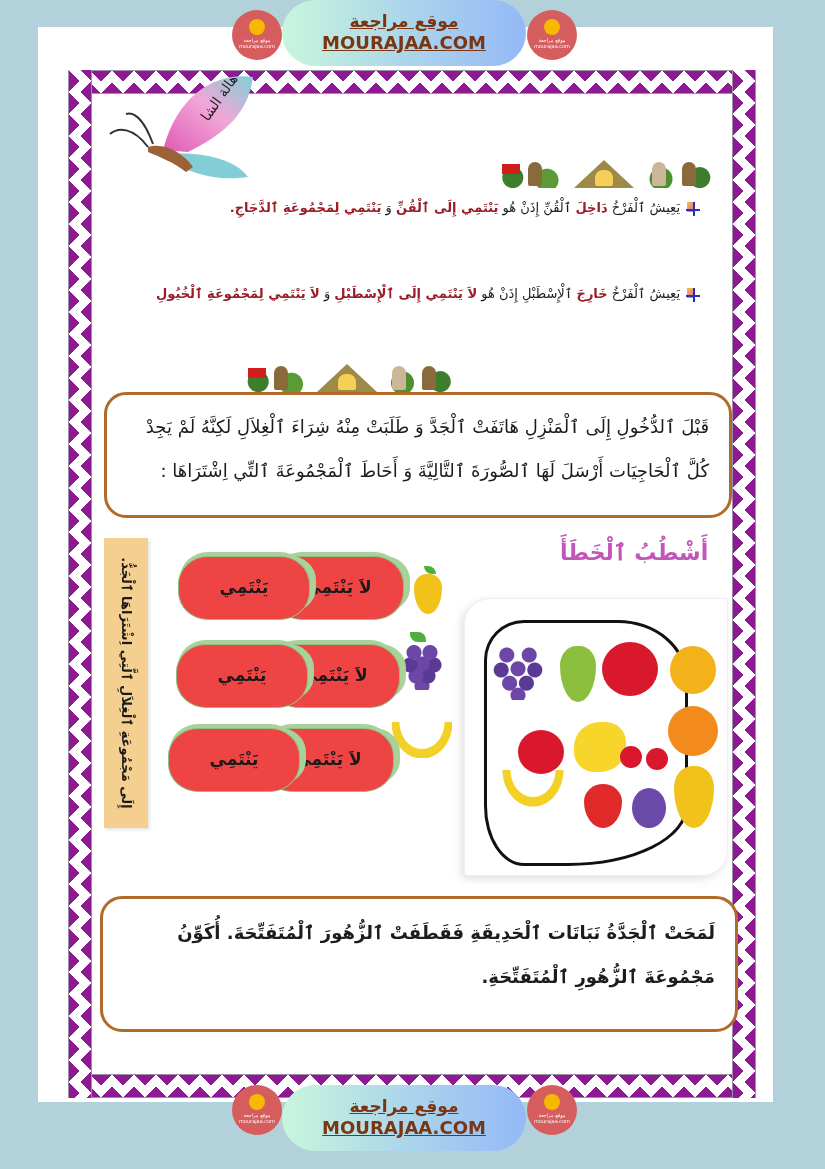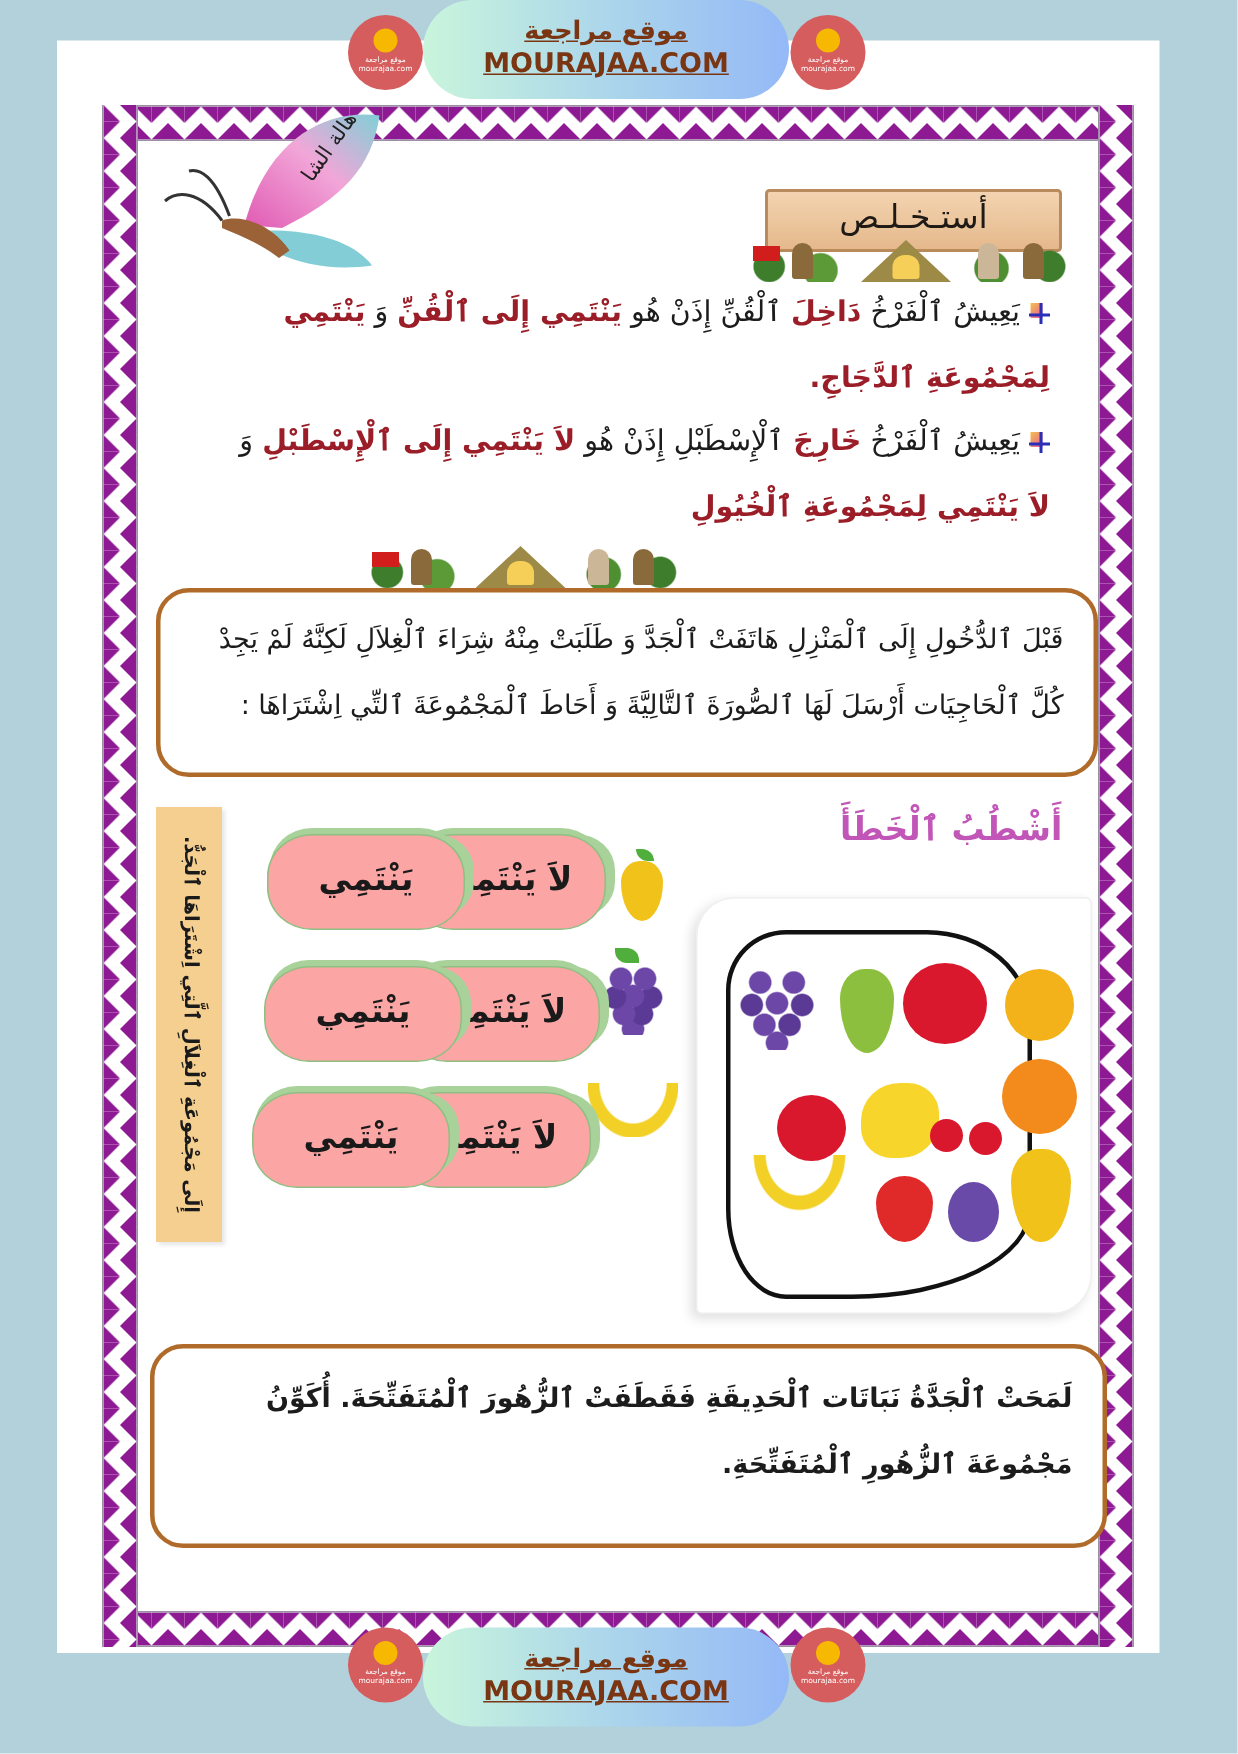--- a/index.html
+++ b/index.html
@@ -85,21 +85,21 @@
     position:absolute; left:50%; bottom:2px; margin-left:-9px; width:18px; height:16px;
     background:#f5cf58; border-radius:8px 8px 2px 2px;
   }
   .sign .flag { position:absolute; left:12px; bottom:14px; width:18px; height:10px; background:#d21d1d; }
   .sign .kid {
     position:absolute; bottom:2px; width:14px; height:24px; border-radius:7px 7px 2px 2px;
     background:#8a6a3a;
   }
 
   .rtl { direction:rtl; unicode-bidi:embed; }
-  .para { position:absolute; font-size:19px; color:#1c1c1c; line-height:44px; }
+  .para { position:absolute; font-size:13px; color:#1c1c1c; line-height:44px; }
   .red { color:#9a1d27; font-weight:bold; }
   .bullet {
     display:inline-block; width:14px; height:14px; position:relative; vertical-align:middle;
     margin-left:6px;
   }
   .bullet::before { content:""; position:absolute; left:1px; top:0; width:8px; height:10px;
     background:linear-gradient(135deg,#f4c14a,#e85a9d); }
   .bullet::after { content:""; position:absolute; left:0; top:7px; width:14px; height:2px; background:#2a2fb8; }
   .bullet .vbar { position:absolute; left:7px; top:0; width:2px; height:14px; background:#2a2fb8; }
 
@@ -116,22 +116,22 @@
   }
   .sticky .vtxt {
     position:absolute; left:50%; top:50%; width:280px; margin-left:-140px; margin-top:-12px;
     transform:rotate(90deg); text-align:center; font-size:13px; font-weight:bold; color:#1a1a1a;
     line-height:24px;
   }
 
   
   .cloud {
     position:absolute; height:62px; width:130px;
-    background:#fca5a5; border:1px solid #8fbf82; border-radius:30px/28px;
-    text-align:center; font-size:22px; font-weight:bold; color:#1a1a1a; line-height:60px;
+    background:#ef4444; border:1px solid #8fbf82; border-radius:30px/28px;
+    text-align:center; font-size:17px; font-weight:bold; color:#1a1a1a; line-height:60px;
     box-shadow: 0 -6px 0 -2px #a8d29a, 10px -4px 0 -4px #a8d29a;
   }
 
   
   .fruit { position:absolute; }
   .pear { width:28px; height:40px; background:#f1c21a; border-radius:45% 45% 50% 50% / 35% 35% 65% 65%; }
   .pear.green { background:#8cbf3d; }
   .grape-bunch { width:40px; height:50px;
     background:
       radial-gradient(circle at 30% 25%, #6d47a8 7px, transparent 8px),
@@ -201,21 +201,20 @@
     <path d="M55 78 C 70 20, 110 0, 145 5 C 140 40, 120 60, 80 80 Z" fill="url(#wing)"></path>
     <path d="M60 82 C 90 80, 125 85, 140 105 C 105 110, 80 100, 60 88 Z" fill="#6dc6cf" opacity="0.85"></path>
     <path d="M40 75 C 55 70, 75 80, 85 95 L 78 100 C 65 90, 52 85, 40 80 Z" fill="#9a6236"></path>
     <path d="M40 75 C 25 55, 10 55, 2 62" stroke="#333" stroke-width="2" fill="none"></path>
     <path d="M45 72 C 35 45, 25 40, 18 42" stroke="#333" stroke-width="2" fill="none"></path>
     <text x="100" y="50" font-size="14" fill="#222" transform="rotate(-55 100 50)">هالة الشا</text>
   </svg>
 </div>
 
 <div class="sign" style="left:490px;top:126px;width:228px;height:62px;">
-  <div class="board rtl">أستـخـلـص</div>
   <div class="bushes"></div>
   <div class="flag"></div>
   <div class="kid" style="left:38px;"></div>
   <div class="tent"></div>
   <div class="tent-kid"></div>
   <div class="kid" style="right:52px;background:#cbb798;"></div>
   <div class="kid" style="right:22px;"></div>
 </div>
 
 <div class="para rtl" style="left:130px;top:186px;width:570px;text-align:right;">

